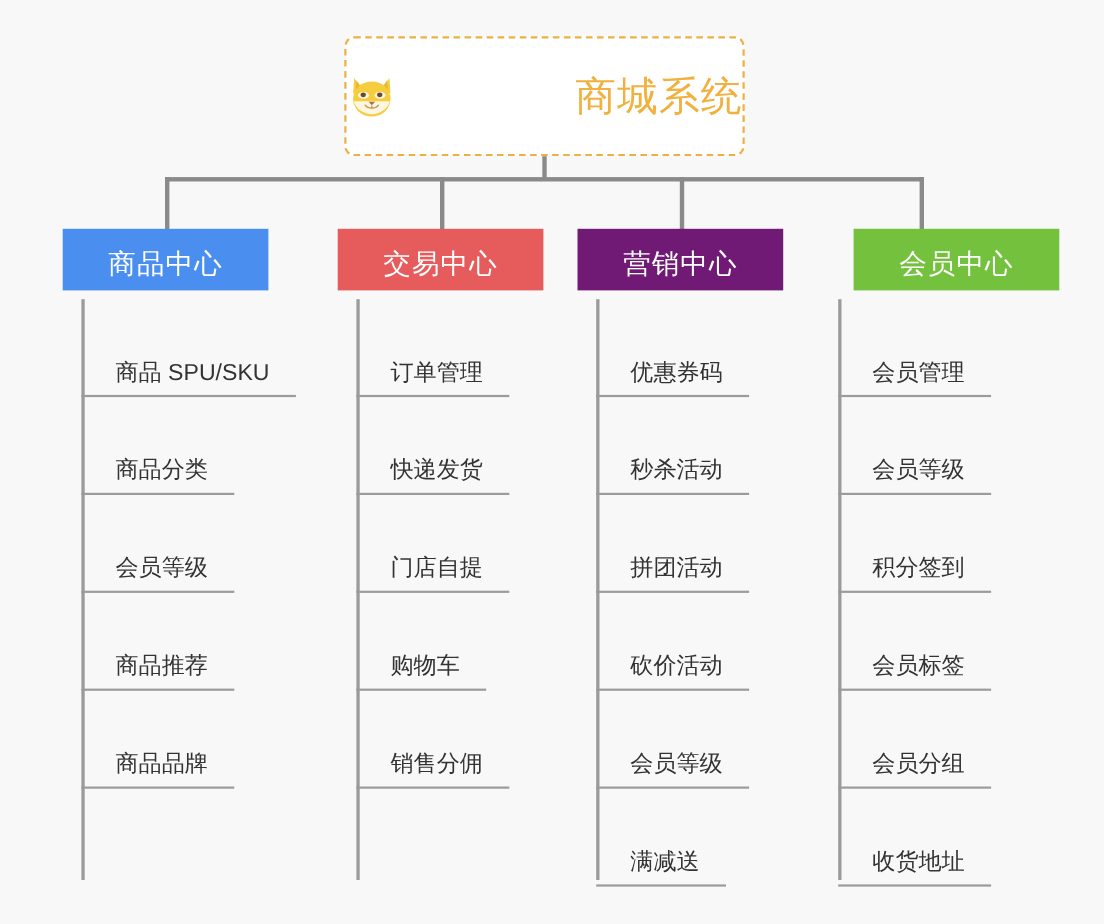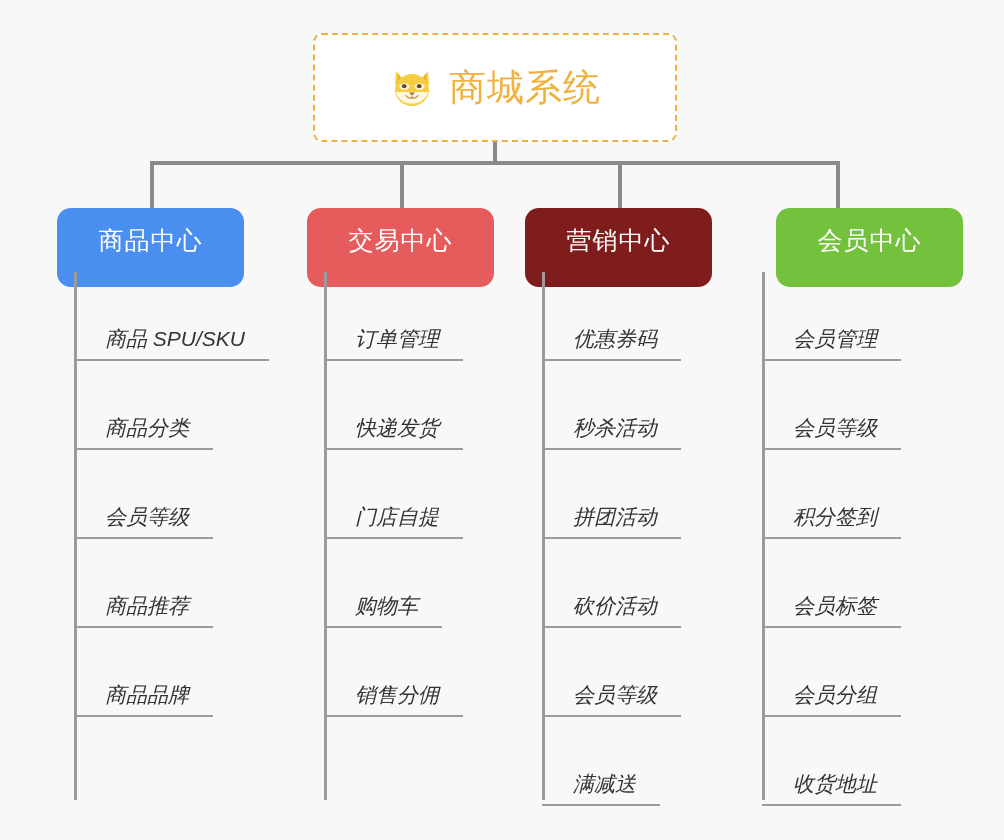--- a/index.html
+++ b/index.html
@@ -25,21 +25,21 @@
     left: 313px;
     top: 33px;
     width: 364px;
     height: 109px;
     box-sizing: border-box;
     background: #ffffff;
     border: 2px dashed #edb045;
     border-radius: 9px;
     display: flex;
     align-items: center;
-    justify-content: center;
+    justify-content: space-between;
     gap: 14px;
   }
   .root-emoji {
     width: 46px;
     height: 46px;
     position: relative;
     flex: 0 0 auto;
   }
   .root-emoji svg { display: block; }
   .root-title {
@@ -72,22 +72,22 @@
     width: 4px;
     height: 48px;
   }
 
   
   .column {
     position: absolute;
     top: 208px;
   }
   .cat-header {
-    height: 79px;
-    border-radius: 14px;
+    height: 56px;
+    border-radius: 0;
     color: #ffffff;
     font-size: 25px;
     line-height: 64px;
     text-align: center;
     letter-spacing: 1px;
     box-sizing: border-box;
   }
 
   
   .spine {
@@ -111,21 +111,20 @@
     align-items: flex-end;
   }
   .leaf-label {
     font-size: 21px;
     color: #333333;
     line-height: 1;
     padding: 0 24px 10px 31px;
     border-bottom: 2px solid #9b9b9b;
     white-space: nowrap;
     display: inline-block;
-    font-style: italic;
   }
 </style>
 </head>
 <body>
 
 <div id="diagram">
 
   <div class="root-node">
     <span class="root-emoji">
       <svg width="46" height="46" viewBox="0 0 46 46" xmlns="http://www.w3.org/2000/svg">
@@ -193,21 +192,21 @@
       <div class="leaf">
           <span class="leaf-label">购物车</span>
         </div>
       <div class="leaf">
           <span class="leaf-label">销售分佣</span>
         </div>
     </div>
   </div>
 
   <div class="column" style="left:525px; width:187px;">
-    <div class="cat-header" style="background:#7f1d1d;">营销中心</div>
+    <div class="cat-header" style="background:#701a75;">营销中心</div>
     <div class="spine" style="height:528px;"></div>
     <div class="leaf-list">
       <div class="leaf">
           <span class="leaf-label">优惠券码</span>
         </div>
       <div class="leaf">
           <span class="leaf-label">秒杀活动</span>
         </div>
       <div class="leaf">
           <span class="leaf-label">拼团活动</span>

